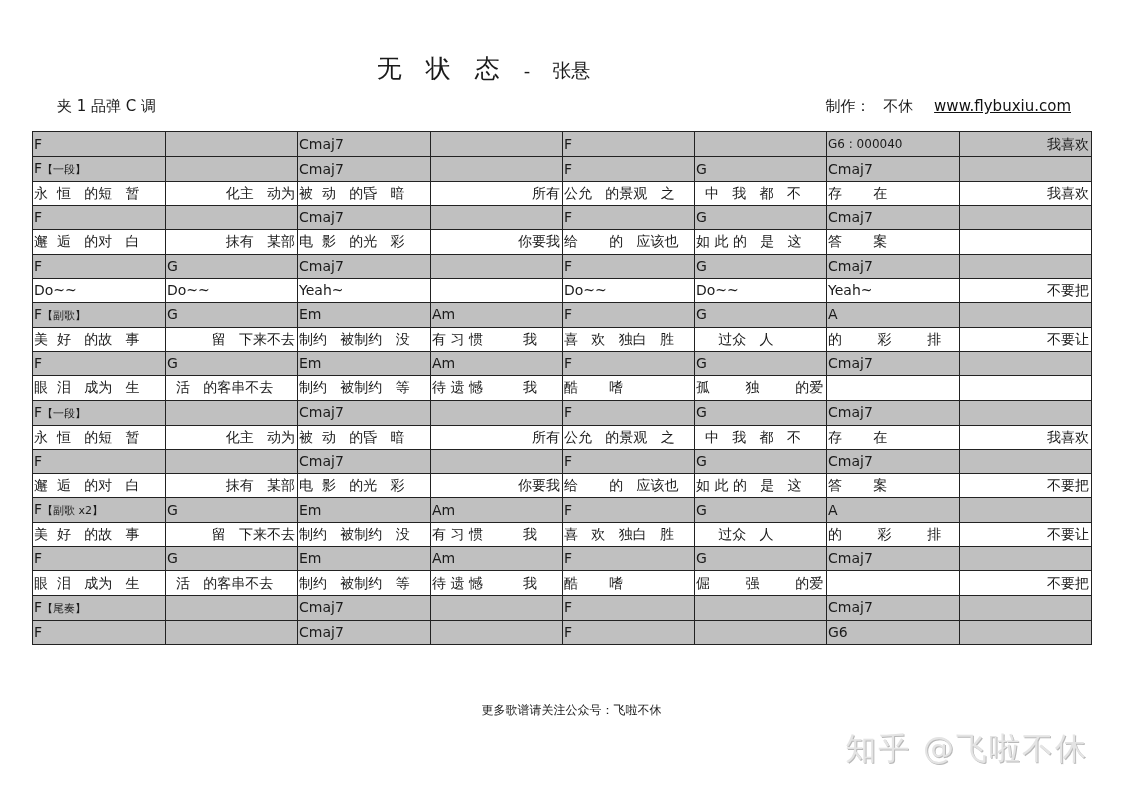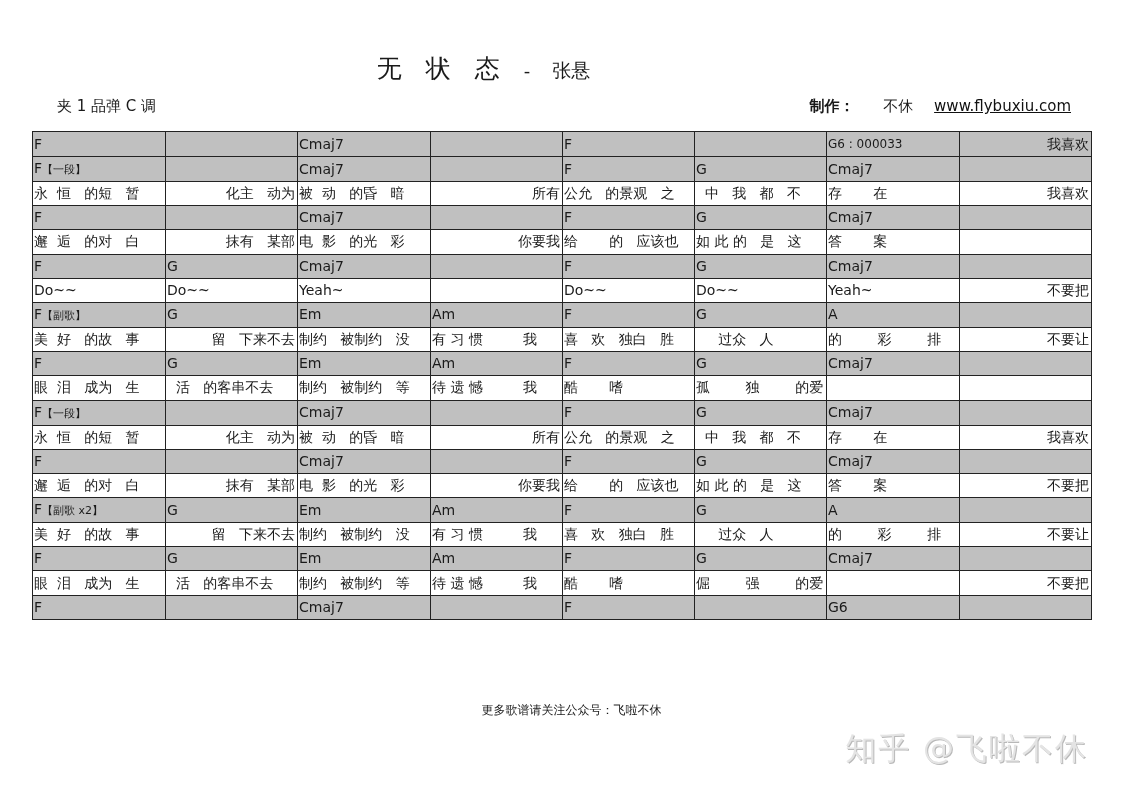--- a/index.html
+++ b/index.html
@@ -9,21 +9,21 @@
   }
   .title {
     position: absolute; top: 52px; left: 0; width: 907px; text-align: center;
     font-size: 25px; letter-spacing: 8px; white-space: nowrap;
   }
   .title .song { margin-left: 60px; }
   .title .sep { font-size: 18px; letter-spacing: 0; margin: 0 6px 0 0; }
   .title .artist { font-size: 19px; letter-spacing: 0; }
   .capo { position: absolute; top: 97px; left: 57px; font-size: 15px; }
   .credit { position: absolute; top: 97px; right: 52px; font-size: 15px; white-space: nowrap; }
-  .credit .maker-label { margin-right: 24px; font-weight: bold; }
+  .credit .maker-label { margin-right: 8px; }
   .credit .maker { margin-right: 16px; }
   .credit .site { text-decoration: underline; color: #111; }
   table.sheet {
     position: absolute; top: 131px; left: 32px; width: 1059px; border-collapse: collapse;
     table-layout: fixed;
   }
   table.sheet td {
     border: 1px solid #222; height: 23.2px; padding: 0 2px 0 1px; font-size: 14px;
     white-space: pre; overflow: hidden; line-height: 23px;
   }
@@ -67,21 +67,21 @@
       <col style="width:132px">
   </colgroup>
   <tbody id="sheet-body">
       <tr class="chord">
         <td><span>F</span></td>
         <td><span></span></td>
         <td><span>Cmaj7</span></td>
         <td><span></span></td>
         <td><span>F</span></td>
         <td><span></span></td>
-        <td><span class="sub">G6 : 000033</span></td>
+        <td><span class="sub">G6 : 000040</span></td>
         <td class="right"><span>我喜欢</span></td>
       </tr>
       <tr class="chord">
         <td><span>F</span><span class="tag">【一段】</span></td>
         <td><span></span></td>
         <td><span>Cmaj7</span></td>
         <td><span></span></td>
         <td><span>F</span></td>
         <td><span>G</span></td>
         <td><span>Cmaj7</span></td>
@@ -251,20 +251,30 @@
         <td><span>眼  泪   成为   生</span></td>
         <td><span>  活   的客串不去</span></td>
         <td><span>制约   被制约   等</span></td>
         <td><span>待 遗 憾         我</span></td>
         <td><span>酷       嗜</span></td>
         <td><span>倔        强        的爱</span></td>
         <td><span></span></td>
         <td class="right"><span>不要把</span></td>
       </tr>
       <tr class="chord">
+        <td><span>F</span><span class="tag">【尾奏】</span></td>
+        <td><span></span></td>
+        <td><span>Cmaj7</span></td>
+        <td><span></span></td>
+        <td><span>F</span></td>
+        <td><span></span></td>
+        <td><span>Cmaj7</span></td>
+        <td><span></span></td>
+      </tr>
+      <tr class="chord">
         <td><span>F</span></td>
         <td><span></span></td>
         <td><span>Cmaj7</span></td>
         <td><span></span></td>
         <td><span>F</span></td>
         <td><span></span></td>
         <td><span>G6</span></td>
         <td><span></span></td>
       </tr>
     </tbody>

